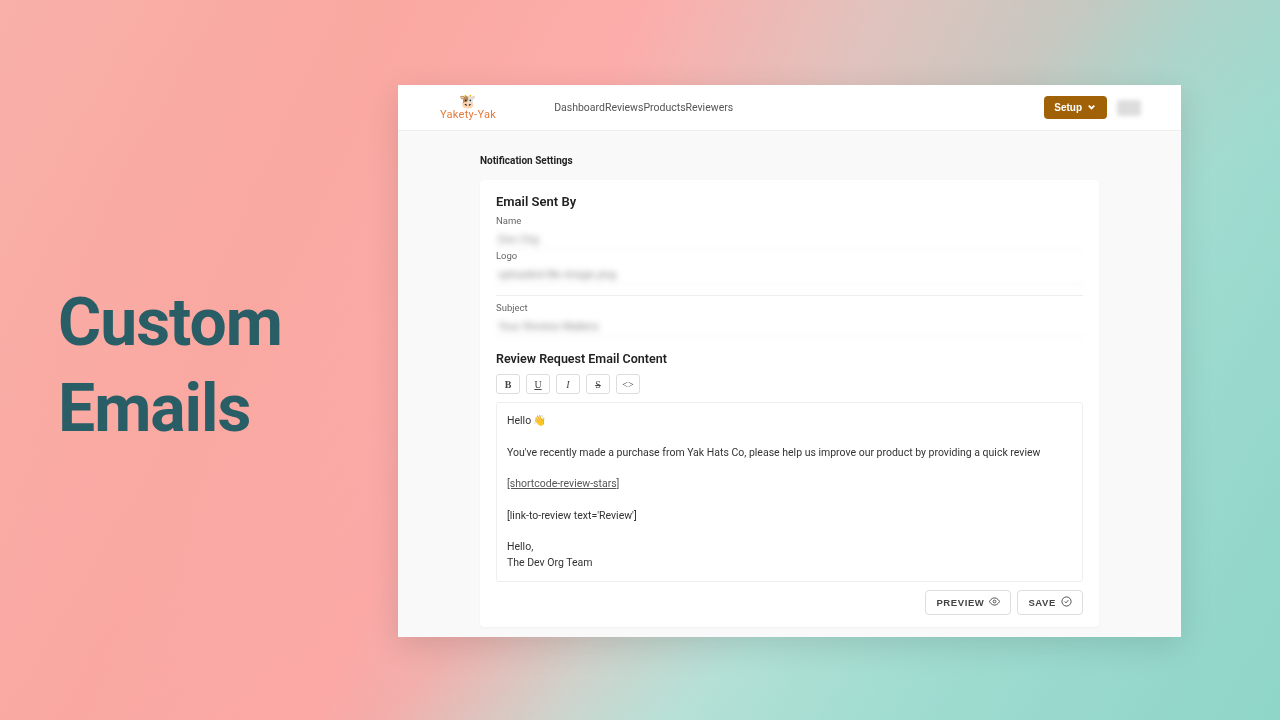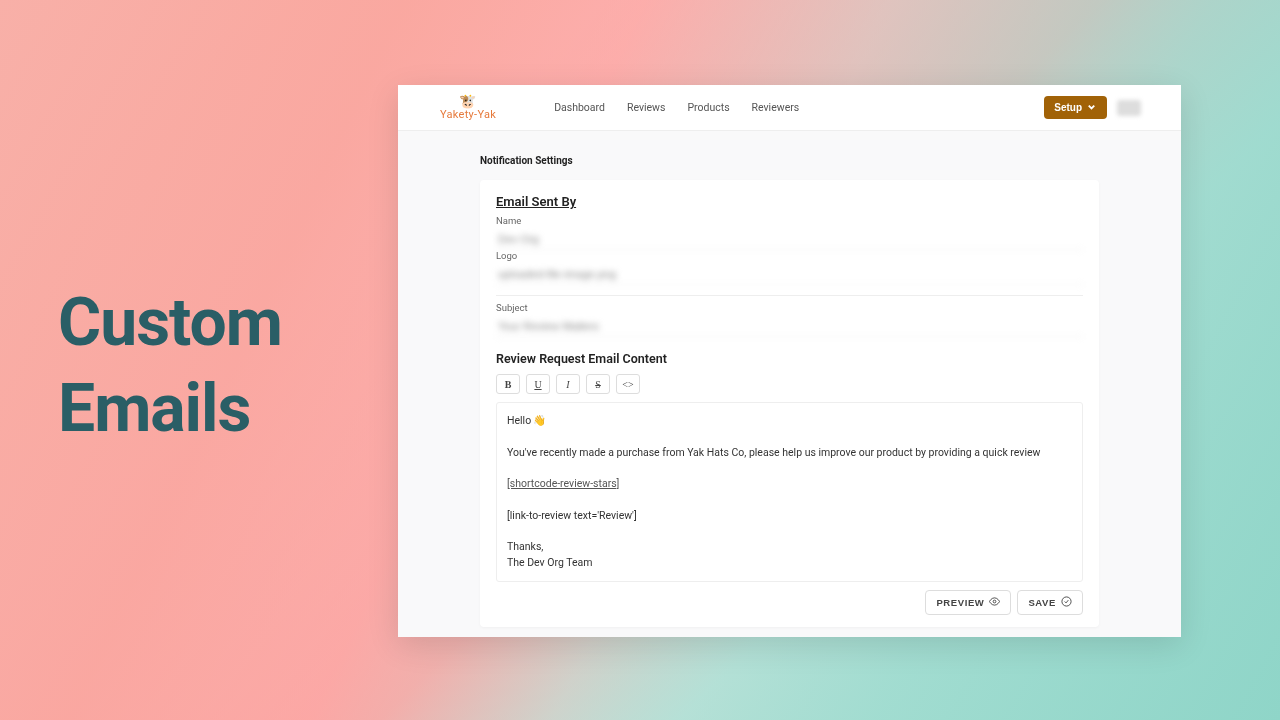--- a/index.html
+++ b/index.html
@@ -40,42 +40,42 @@
   .topbar {
     background: #fff;
     height: 46px;
     display: flex; align-items: center;
     padding: 0 40px 0 42px;
     border-bottom: 1px solid #eee;
   }
   .logo { display: flex; flex-direction: column; align-items: center; margin-right: 58px; }
   .logo-icon { font-size: 14px; line-height: 1; }
   .logo-text { font-size: 11px; font-weight: 400; color: #e67a3c; letter-spacing: 0.3px; }
-  .nav { display: flex; gap: 22px; font-size: 10.5px; color: #555; }
+  .nav { display: flex; font-size: 10.5px; color: #555; }
   .nav a { text-decoration: none; color: #555; cursor: pointer; }
   .spacer { flex: 1; }
   .setup-btn {
     background: #a16207; color: #fff;
     font-size: 10px; font-weight: 600;
     padding: 5px 10px; border-radius: 4px;
     display: flex; align-items: center; gap: 4px;
     cursor: pointer; border: none;
   }
   .avatar-blur {
     width: 24px; height: 16px; margin-left: 10px;
     background: #ddd; border-radius: 3px; filter: blur(2px);
   }
   .content { padding: 24px 82px 16px 82px; }
   .page-title { font-size: 10px; font-weight: 700; color: #222; margin-bottom: 14px; }
   .card {
     background: #fff; border-radius: 4px;
     padding: 14px 16px 12px 16px;
     box-shadow: 0 1px 3px rgba(0,0,0,0.04);
   }
-  .section-h { font-size: 13px; font-weight: 600; color: #222; margin-bottom: 6px; text-decoration: underline; }
+  .section-h { font-size: 13px; font-weight: 600; color: #222; margin-bottom: 6px; }
   .field-label { font-size: 9.5px; color: #666; margin-bottom: 2px; }
   .field-input {
     width: 100%; border: none; border-bottom: 1px solid #eee;
     padding: 4px 2px; font-size: 11px; color: #333;
     background: transparent;
   }
   .blur-val { filter: blur(3px); color: #888; }
   .divider { border: none; border-top: 1px solid #eee; margin: 10px 0 6px; }
   .section-h2 { font-size: 12.5px; font-weight: 600; color: #222; margin: 14px 0 8px; }
   .toolbar { display: flex; gap: 6px; margin-bottom: 8px; }
@@ -167,21 +167,21 @@
         <button class="tool-btn italic">I</button>
         <button class="tool-btn strike">S</button>
         <button class="tool-btn">&lt;&gt;</button>
       </div>
 
       <div class="editor">
         <div>Hello 👋</div><br>
         <div>You've recently made a purchase from Yak Hats Co, please help us improve our product by providing a quick review</div><br>
         <div class="shortcode">[shortcode-review-stars]</div><br>
         <div>[link-to-review text='Review']</div><br>
-        <div>Thanks,</div>
+        <div>Hello,</div>
         <div>The Dev Org Team</div>
       </div>
 
       <div class="actions">
         <button class="action-btn">
           <span>PREVIEW</span>
           <span>
             <svg class="icon-svg" viewBox="0 0 24 24" fill="none" stroke="currentColor" stroke-width="2">
                 <path d="M1 12s4-8 11-8 11 8 11 8-4 8-11 8S1 12 1 12z"></path>
                 <circle cx="12" cy="12" r="3"></circle>

